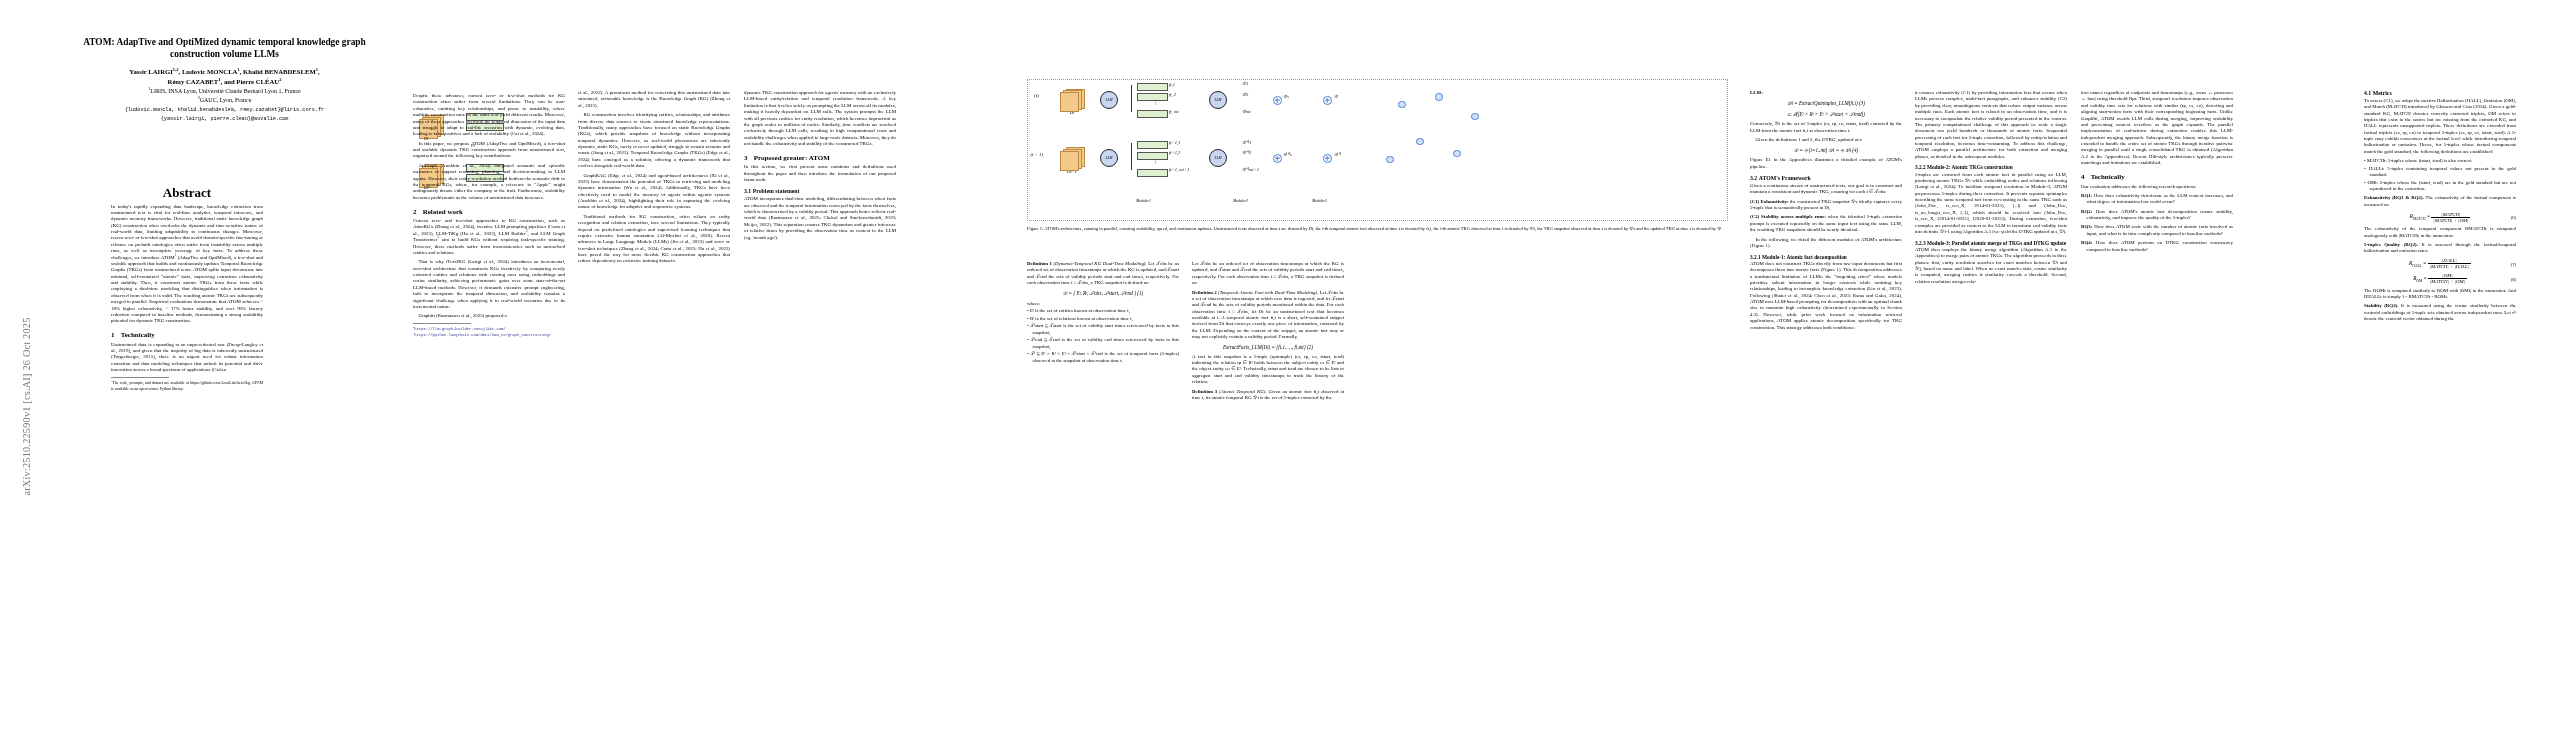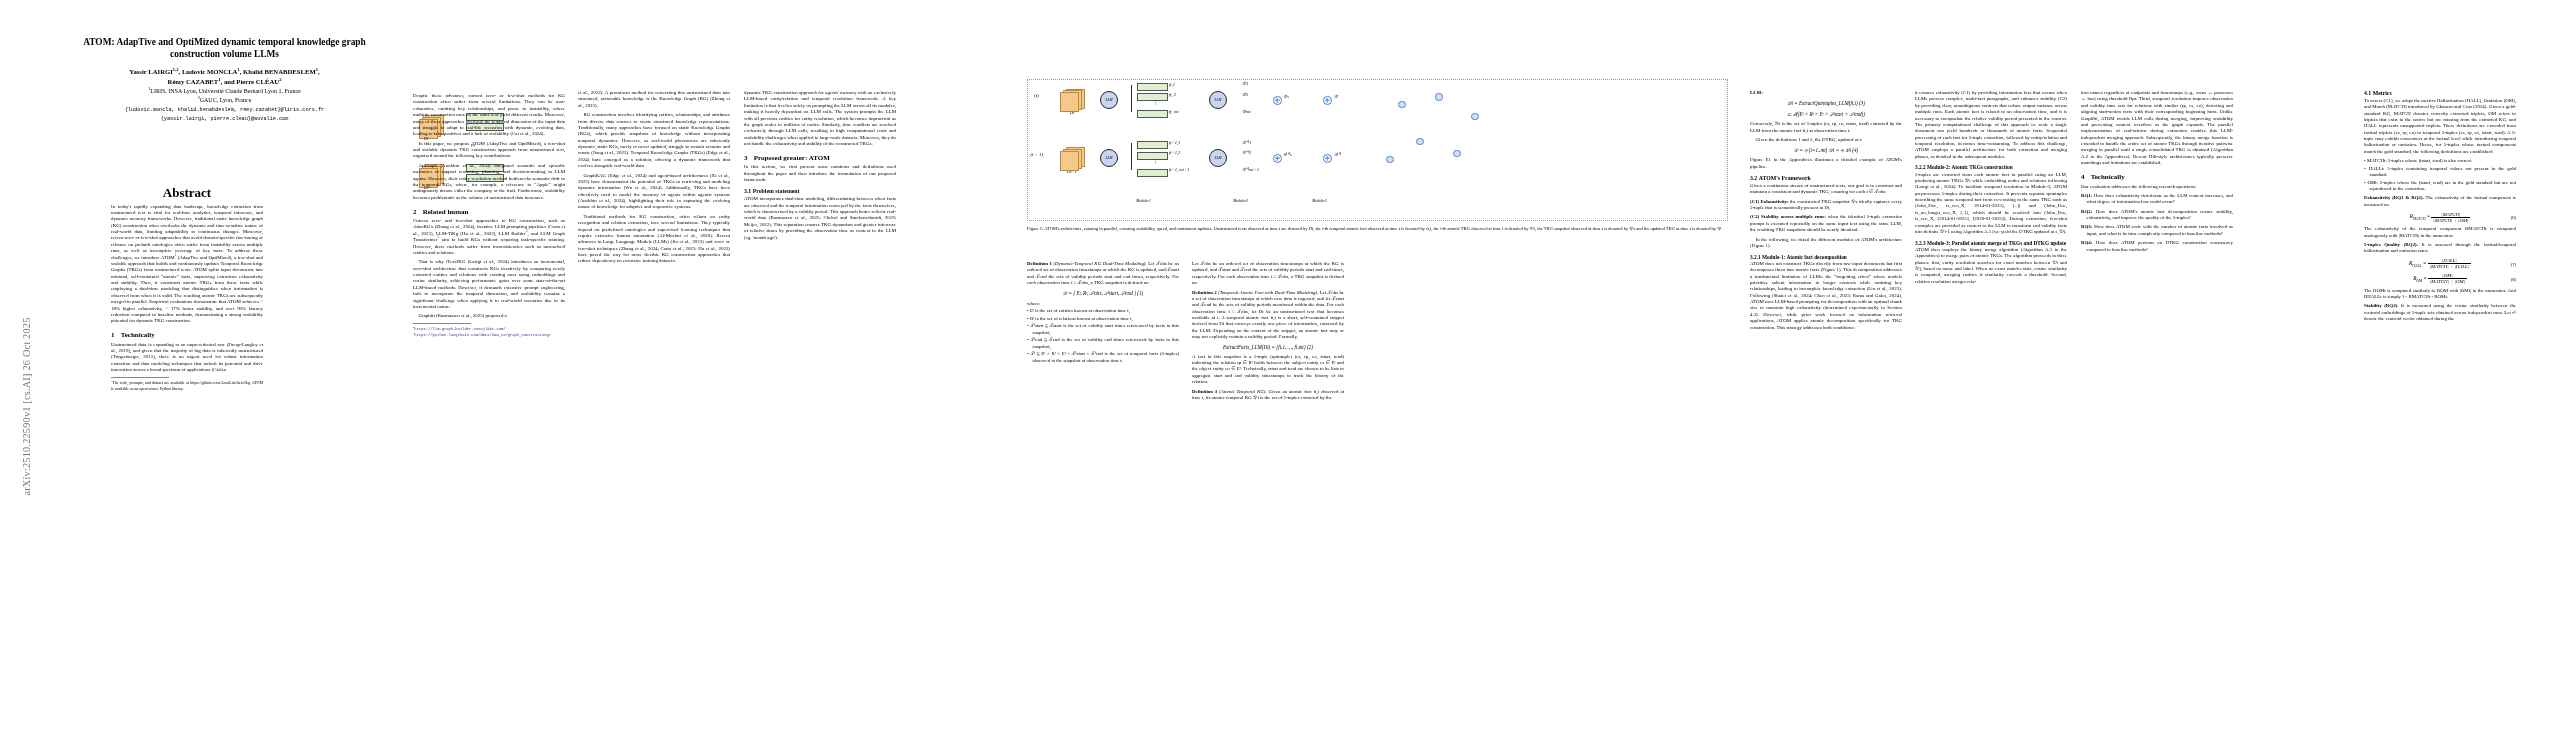--- a/index.html
+++ b/index.html
@@ -154,21 +154,21 @@
       <div style="position:absolute;left:53px;top:32px;width:36px;height:5.5px;background:#dff0d0;border:0.6px solid #555;"></div>
       <div style="position:absolute;left:53px;top:73px;width:36px;height:5.5px;background:#dff0d0;border:0.6px solid #555;"></div>
       <div style="position:absolute;left:53px;top:83px;width:36px;height:5.5px;background:#dff0d0;border:0.6px solid #555;"></div>
     </div>
 
     <div class="col" style="left:0;width:152px;top:90px;">
       <p class="gap">Despite these advances, current zero- or few-shot methods for KG construction often suffer from several limitations. They can be non-exhaustive, omitting key relationships, and prone to instability, where multiple construction runs on the same text yield different results. Moreover, many of these approaches overlook the temporal dimension of the input data and struggle to adapt to real-life scenarios with dynamic, evolving data, leading to false positives and a lack of scalability (Cai et al., 2024).</p>
       <p class="ind gap">In this paper, we propose ATOM (AdapTive and OptiMized), a few-shot and scalable dynamic TKG construction approach from unstructured text, organized around the following key contributions:</p>
       <p class="ind gap">AtiGraph (Anokhin et al., 2024) integrated semantic and episodic memories to support reasoning, planning, and decision-making in LLM agents. However, their entity resolution method bottlenecks semantic drift in the temporal KGs, where, for example, a reference to “Apple” might ambiguously denote either the company or the fruit. Furthermore, scalability becomes problematic as the volume of unstructured data increases.</p>
       <h2 class="sec">
-        <span class="num">2</span><span>Related human</span>
+        <span class="num">2</span><span>Related work</span>
       </h2>
       <p><span>Current zero- and few-shot approaches to KG construction, such as AttacKGx (Zhang et al., 2024), iterative LLM prompting pipelines (Carta et al., 2023), LLM-TiKg (Hu et al., 2023), LLM Builder</span><sup class="cite">2</sup><span>, and LLM Graph Transformer</span><sup class="cite">3</sup><span> aim to build KGs without requiring task-specific training. However, these methods suffer from inconsistencies such as unresolved entities and relations.</span></p>
       <p class="ind gap">That is why iText2KG (Lairgi et al., 2024) introduces an incremental, zero-shot architecture that constructs KGs iteratively by comparing newly extracted entities and relations with existing ones using embeddings and cosine similarity, achieving performance gains over some state-of-the-art LLM-based methods. However, it demands extensive prompt engineering, fails to incorporate the temporal dimension, and scalability remains a significant challenge when applying it to real-world scenarios due to its incremental nature.</p>
       <p class="ind gap">Graphiti (Rasmussen et al., 2025) proposed a</p>
       <div class="footnote-rule"></div>
       <div class="footnote"><sup>2</sup><span class="mono cite">https://llm-graph-builder.neo4jlabs.com/</span></div>
       <div class="footnote"><sup>3</sup><span class="mono cite">https://python.langchain.com/docs/how_to/graph_constructing/</span></div>
     </div>
 
     <div class="col" style="left:165px;width:152px;top:90px;">

